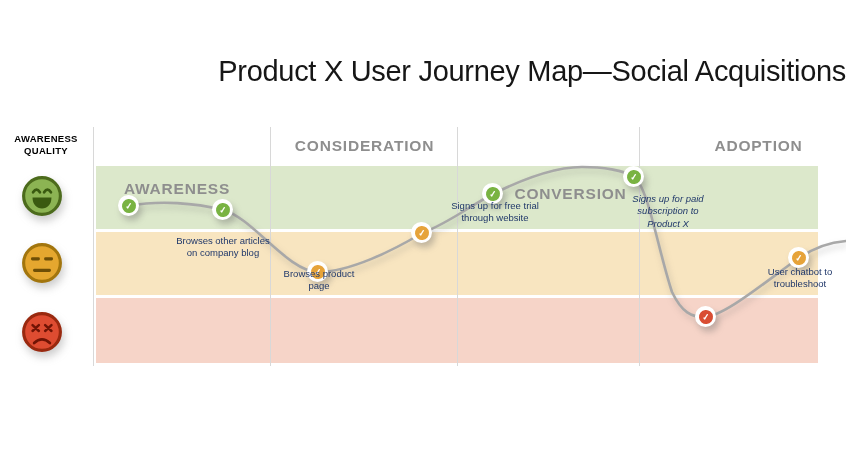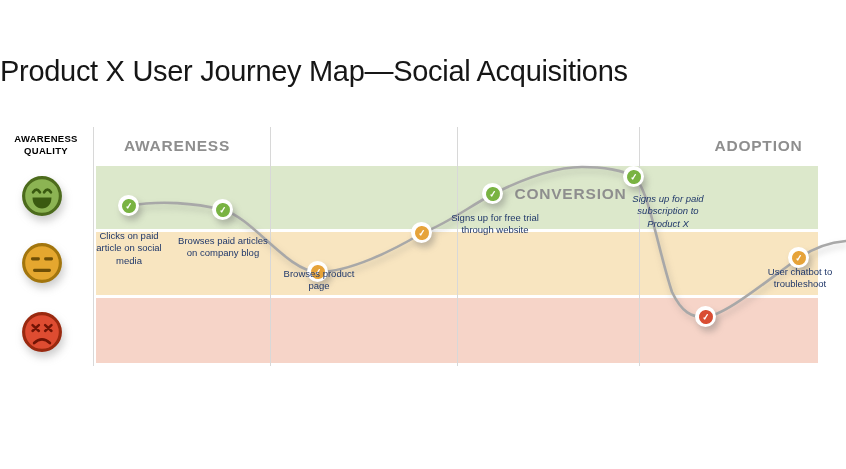--- a/index.html
+++ b/index.html
@@ -4,21 +4,21 @@
 <style>
   :root{
     --band-green:#dce8cb; --band-amber:#f8e5c0; --band-red:#f6d4c8;
     --marker-green:#79b342; --marker-amber:#e6a33a; --marker-red:#d94d33;
     --curve:#a8a8a8; --label-navy:#20386a; --header-gray:#8e8e8e; --divider:#d8d8d8;
     --title-black:#161616;
   }
   html,body{margin:0;padding:0;background:#fff;}
   .canvas{position:relative;width:846px;height:469px;background:#fff;overflow:hidden;
           font-family:"Liberation Sans",sans-serif;}
-  .title{position:absolute;left:0;right:0;top:55px;text-align:left;font-size:29px;
+  .title{position:absolute;left:0;right:0;top:55px;text-align:right;font-size:29px;
          letter-spacing:-0.3px;color:var(--title-black);white-space:nowrap;}
   .eq-label{position:absolute;left:5px;top:133px;width:82px;text-align:center;font-size:9.5px;
             font-weight:bold;letter-spacing:0.3px;line-height:1.3;color:#000;}
   .face{position:absolute;width:42px;height:42px;filter:drop-shadow(2px 5px 4px rgba(110,110,110,0.35));}
   .band{position:absolute;left:96px;width:722px;}
   .band.green{top:166px;height:63px;background:var(--band-green);}
   .band.amber{top:232px;height:63px;background:var(--band-amber);}
   .band.red{top:298px;height:65px;background:var(--band-red);}
   .vline{position:absolute;top:127px;height:239px;width:1px;background:var(--divider);}
   .stage{position:absolute;top:131px;height:30px;line-height:30px;text-align:center;
@@ -73,21 +73,22 @@
 
   <div class="band green"></div>
   <div class="band amber"></div>
   <div class="band red"></div>
 
   <div class="vline" style="left:93px;"></div>
   <div class="vline" style="left:270px;"></div>
   <div class="vline" style="left:457px;"></div>
   <div class="vline" style="left:639px;"></div>
 
-  <div class="stage" style="left:93px;width:168px;">AWARENESS</div>
+  <div class="stage" style="left:93px;width:168px;margin-top:43px;">AWARENESS</div>
+  <div class="stage" style="left:271px;width:187px;">CONSIDERATION</div>
   <div class="stage" style="left:480px;width:181px;margin-top:48px;">CONVERSION</div>
   <div class="stage" style="left:669px;width:179px;">ADOPTION</div>
 
   <svg class="curve-svg" width="846" height="469" viewBox="0 0 846 469">
     <path d="M129 206
              C160 200 195 203 223 210
              C252 217 288 272 318 272
              C350 272 394 250 422 233
              C447 224 470 206 493 194
              C517 182 552 167 582 167
@@ -116,20 +117,19 @@
   <div class="marker green" style="left:623px;top:166px;">
       <span class="dot">✓</span>
     </div>
   <div class="marker red" style="left:695px;top:306px;">
       <span class="dot">✓</span>
     </div>
   <div class="marker amber" style="left:788px;top:247px;">
       <span class="dot">✓</span>
     </div>
 
-  <div class="tp-label" style="left:129px;top:230px;width:72px;">Clicks on paid article on social media</div>
-  <div class="tp-label" style="left:223px;top:235px;width:100px;">Browses paid articles on company blog</div>
+  <div class="tp-label" style="left:223px;top:235px;width:100px;">Browses other articles on company blog</div>
   <div class="tp-label" style="left:319px;top:268px;width:84px;">Browses product page</div>
-  <div class="tp-label" style="left:495px;top:212px;width:92px;">Signs up for free trial through website</div>
+  <div class="tp-label" style="left:495px;top:200px;width:92px;">Signs up for free trial through website</div>
   <div class="tp-label" style="left:668px;top:193px;width:94px;font-style:italic;">Signs up for paid subscription to Product X</div>
   <div class="tp-label" style="left:800px;top:266px;width:86px;">User chatbot to troubleshoot</div>
 
 </div>
 
 </body></html>

